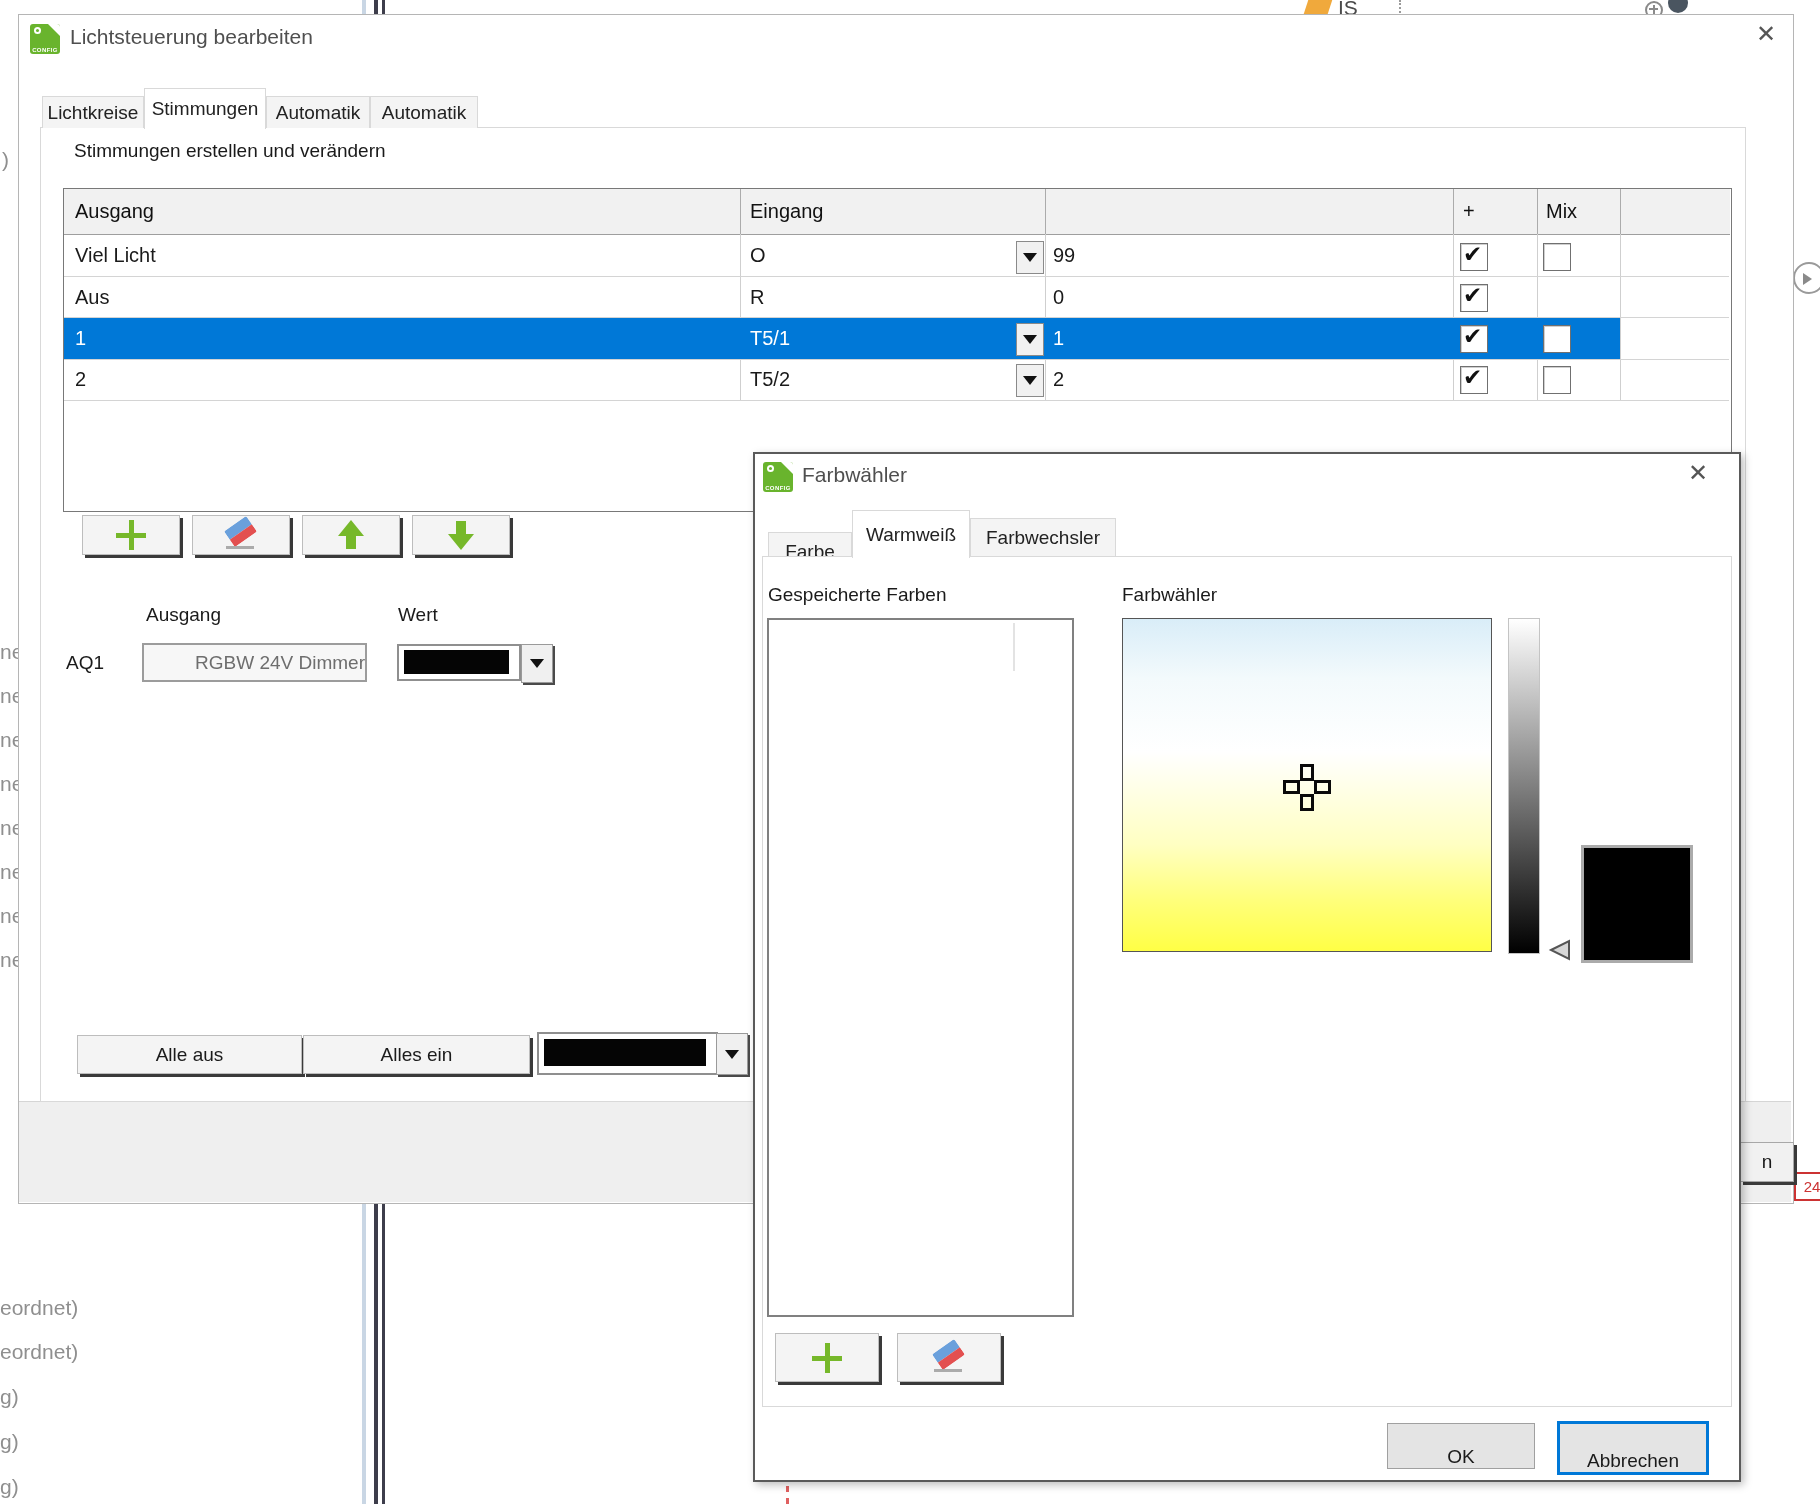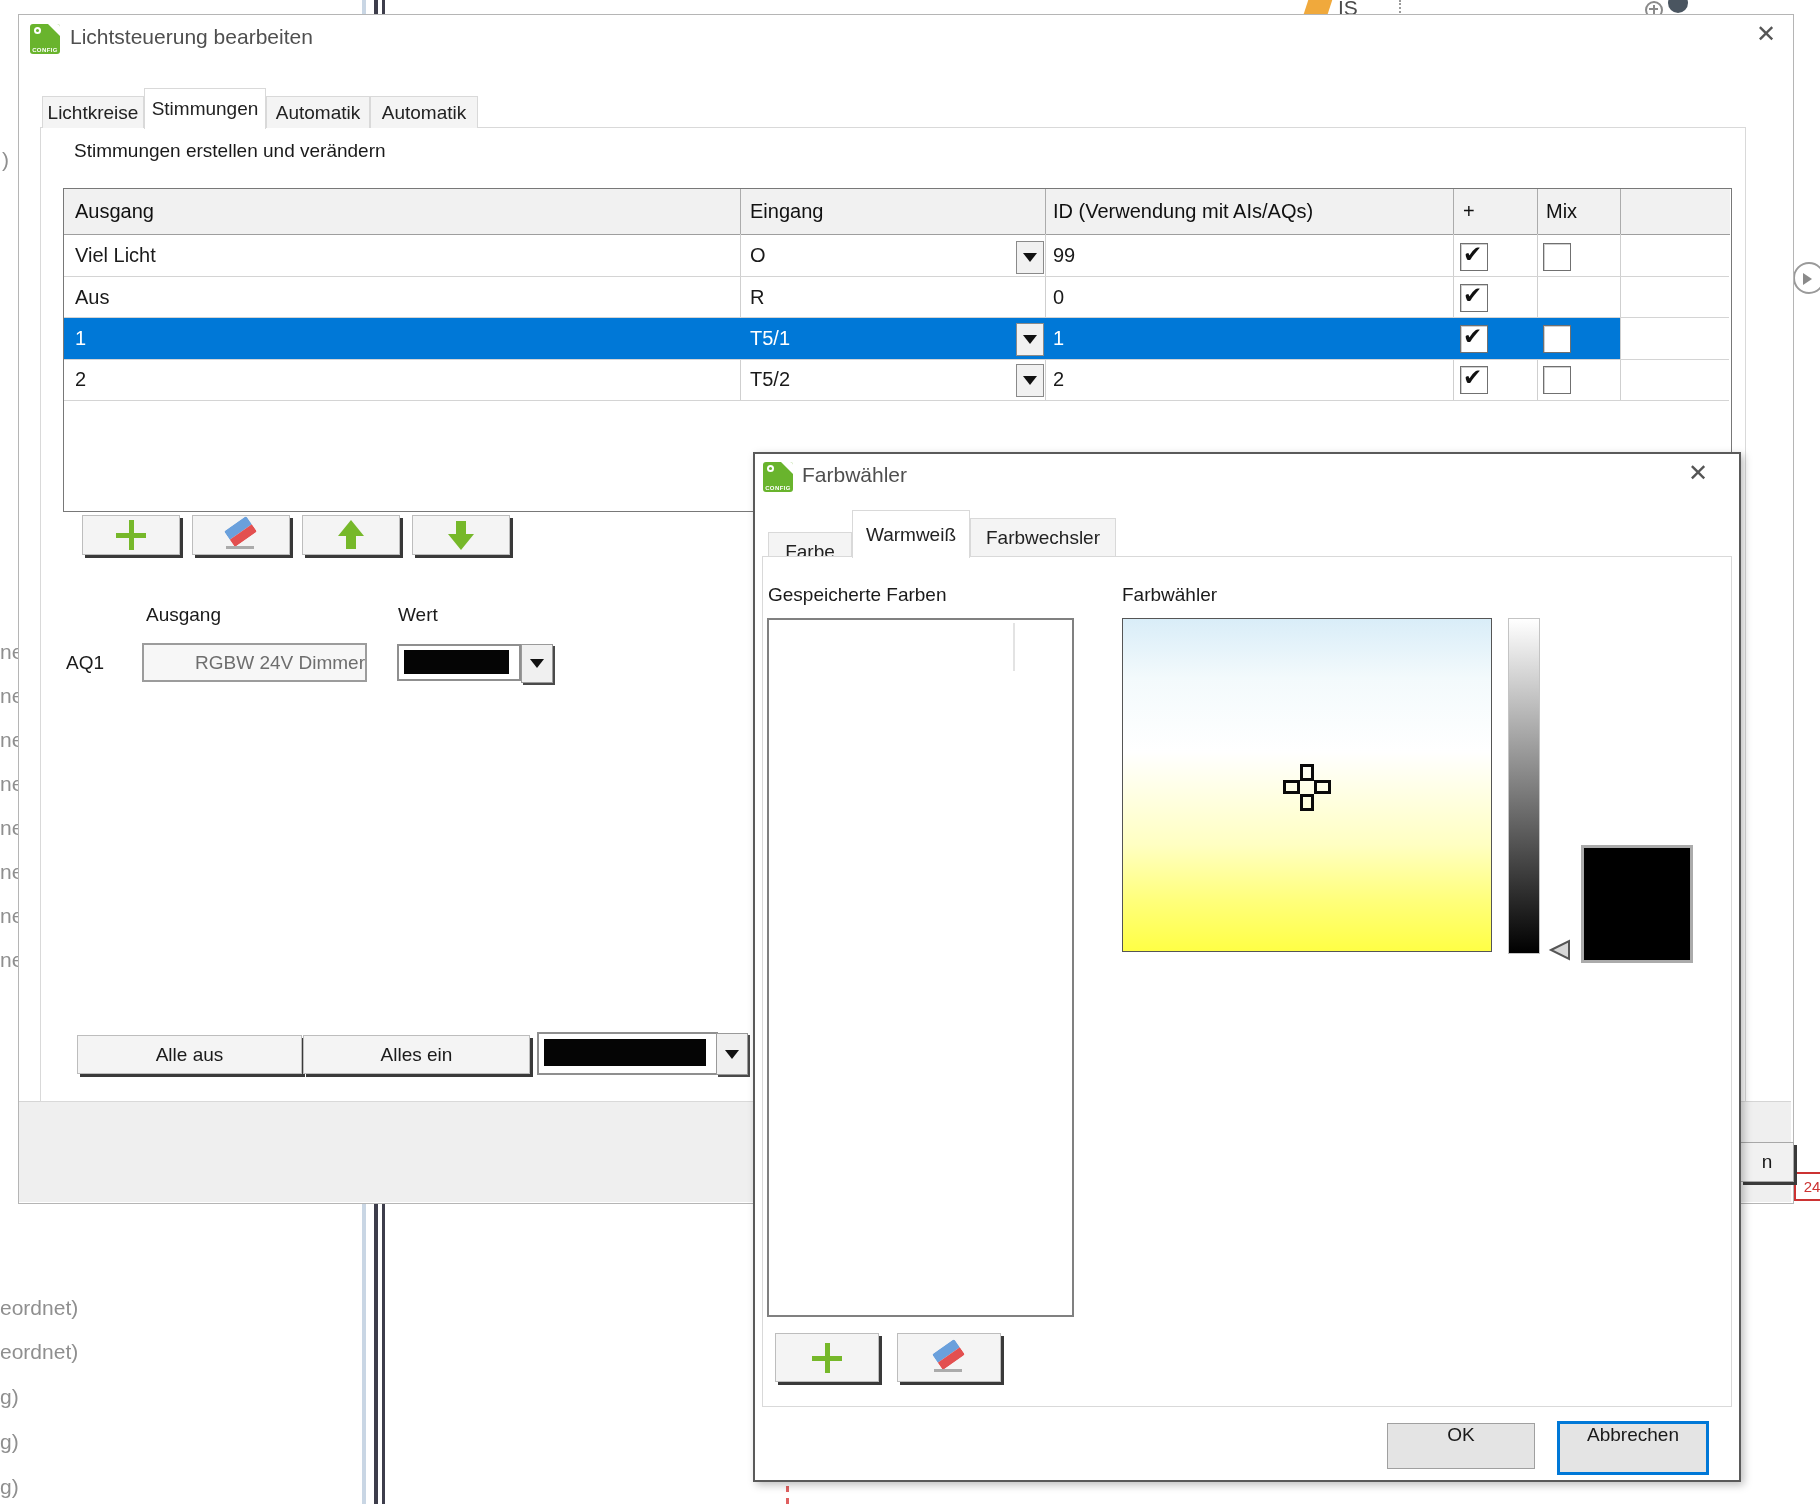--- a/index.html
+++ b/index.html
@@ -74,21 +74,21 @@
                 border:2px solid #5a5a5a;box-shadow:3px 3px 8px rgba(0,0,0,0.25);z-index:20;}
   .z21{z-index:21;}
   .listbox{position:absolute;left:767px;top:618px;width:303px;height:695px;background:#fff;
            border:2px solid #808080;z-index:21;}
   .gradbox{position:absolute;left:1122px;top:618px;width:368px;height:332px;z-index:21;border:1px solid #555;
            background:linear-gradient(180deg,#d9edf8 0%,#f3fafc 18%,#ffffff 40%,#ffffc2 68%,#ffff7a 85%,#ffff45 100%);}
   .graybar{position:absolute;left:1508px;top:618px;width:30px;height:334px;z-index:21;border:1px solid #c4c4c4;
            background:linear-gradient(180deg,#ffffff 0%,#000000 100%);}
   .ch{position:absolute;border:3px solid #0a0a0a;background:transparent;z-index:22;}
   .preview{position:absolute;left:1581px;top:845px;width:106px;height:112px;background:#000;border:3px solid #ababab;z-index:21;}
-  .stdbtn{position:absolute;background:#e4e4e4;border:1px solid #a0a0a0;display:flex;align-items:flex-start;
+  .stdbtn{position:absolute;background:#e4e4e4;border:1px solid #a0a0a0;display:flex;align-items:flex-end;
           justify-content:center;font-size:19px;z-index:21;}
   .stdbtn.focus{border:3px solid #0078d7;}
   .fragbtn{position:absolute;left:1740px;top:1142px;width:52px;height:38px;background:#f1f1f1;border:1px solid #a8a8a8;
            box-shadow:3px 3px 0 #3a3a3a;z-index:12;display:flex;align-items:center;justify-content:center;}
   .dotline{position:absolute;border-left:2px dotted #9a9a9a;z-index:1;}
   .circleico{position:absolute;border-radius:50%;z-index:1;}
   .badge24{position:absolute;left:1794px;top:1172px;width:32px;height:25px;border:2px solid #cc3333;color:#cc3333;
            font-size:15px;display:flex;align-items:center;justify-content:center;z-index:1;background:#fff;}
   .reddash{position:absolute;left:786px;top:1486px;height:18px;width:0;border-left:3px dashed #e06060;z-index:1;}
 </style>
@@ -157,21 +157,20 @@
     <span>Automatik</span>
   </div>
   <div class="panel" style="left:40px;top:127px;width:1704px;height:973px"></div>
 
   <span class="label" style="left:74px;top:140px;z-index:12">Stimmungen erstellen und verändern</span>
 
   <div class="tbl"></div>
   <div class="thead"></div>
   <span class="hcell" style="left:75px;top:189px">Ausgang</span>
   <span class="hcell" style="left:750px;top:189px">Eingang</span>
-  <span class="hcell" style="left:1053px;top:189px">ID (Verwendung mit AIs/AQs)</span>
   <span class="hcell" style="left:1463px;top:189px">+</span>
   <span class="hcell" style="left:1546px;top:189px">Mix</span>
 
   <div class="colsep" style="left:740px;top:189px;height:211px"></div>
   <div class="colsep" style="left:1045px;top:189px;height:211px"></div>
   <div class="colsep" style="left:1453px;top:189px;height:211px"></div>
   <div class="colsep" style="left:1537px;top:189px;height:211px"></div>
   <div class="colsep" style="left:1620px;top:189px;height:211px"></div>
   <div class="colsep-h" style="left:740px;top:189px;height:45px"></div>
   <div class="colsep-h" style="left:1045px;top:189px;height:45px"></div>

